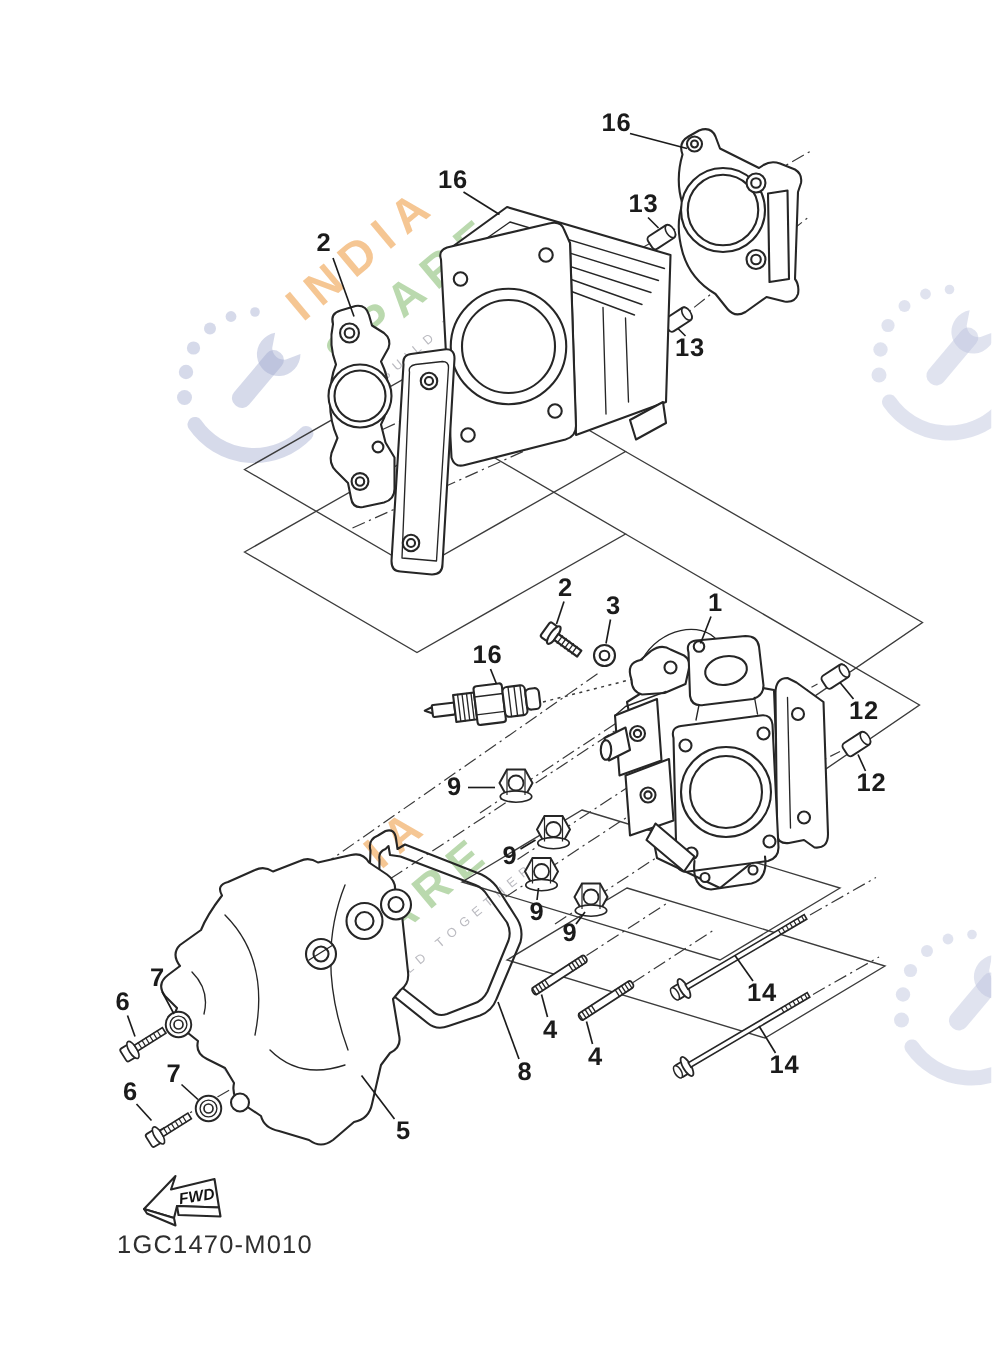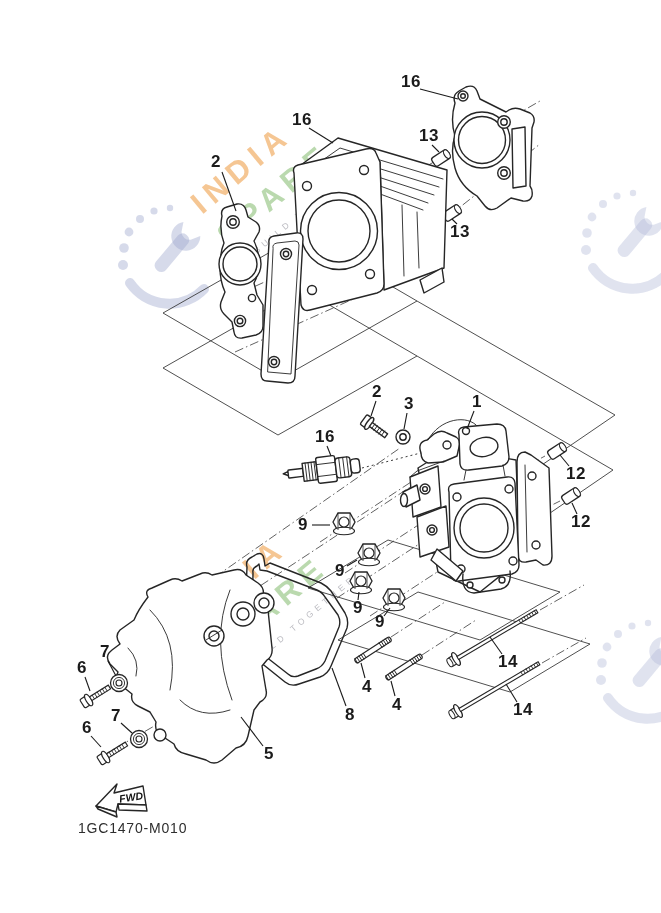--- a/index.html
+++ b/index.html
@@ -2,21 +2,21 @@
 <html><head>
 <meta charset="utf-8">
 <style>
   html,body{margin:0;padding:0;background:#fff;}
   .canvas{position:relative;width:661px;height:913px;background:#fff;overflow:hidden;
           font-family:"Liberation Sans",sans-serif;}
   .canvas svg.art{position:absolute;left:0;top:0;}
   #callout-layer{position:absolute;left:0;top:0;width:100%;height:100%;pointer-events:none;}
   .callout{position:absolute;transform:translate(-50%,-50%);
            font:700 17px "Liberation Sans",sans-serif;color:#1b1b1b;letter-spacing:.5px;}
-  .code-label{position:absolute;left:78px;top:820px;font-size:14px;color:#2e2e2e;
+  .code-label{position:absolute;left:78px;top:820px;font-size:17px;color:#2e2e2e;
               letter-spacing:.8px;font-family:"Liberation Sans",sans-serif;}
   
   .part path,.part rect,.part circle,.part ellipse,.part polygon{
        fill:#fff;stroke:#262626;stroke-width:1.4;stroke-linejoin:round;stroke-linecap:round;}
   .part .thin{stroke-width:.9;fill:none;}
   .part .nofill{fill:none;}
   .construction{fill:none;stroke:#3c3c3c;stroke-width:.9;}
   .axis{fill:none;stroke:#3a3a3a;stroke-width:.8;stroke-dasharray:9 3 1.5 3;}
   .dotted{fill:none;stroke:#3a3a3a;stroke-width:1;stroke-dasharray:2 3;}
   .leader{stroke:#1b1b1b;stroke-width:1.1;}

